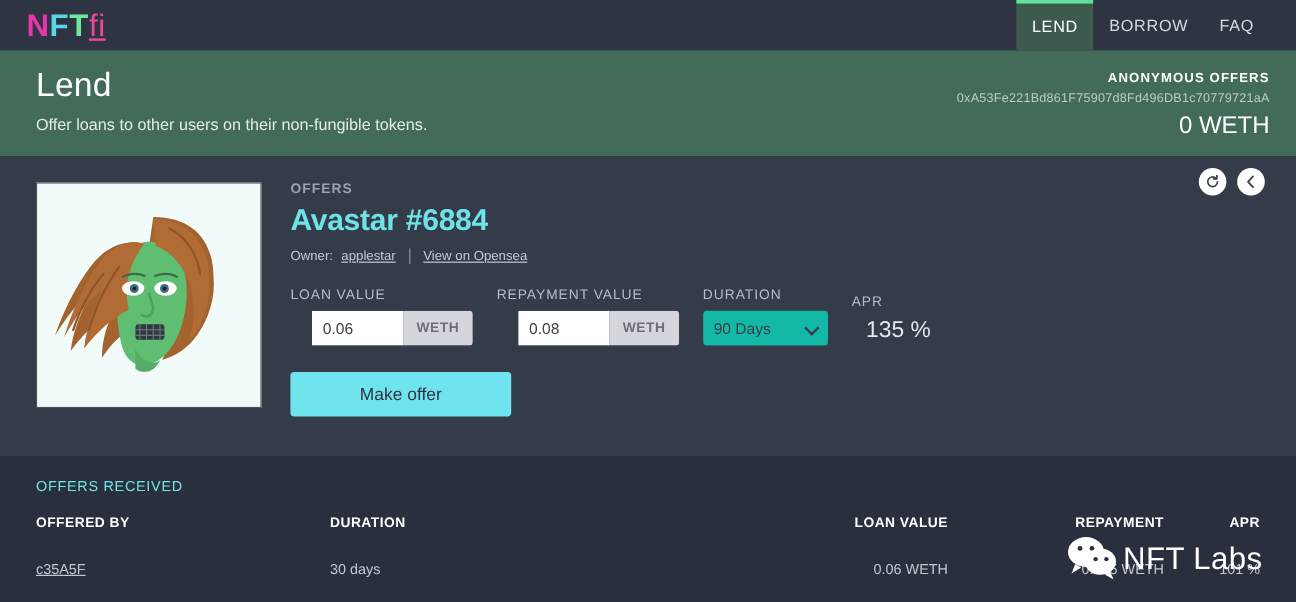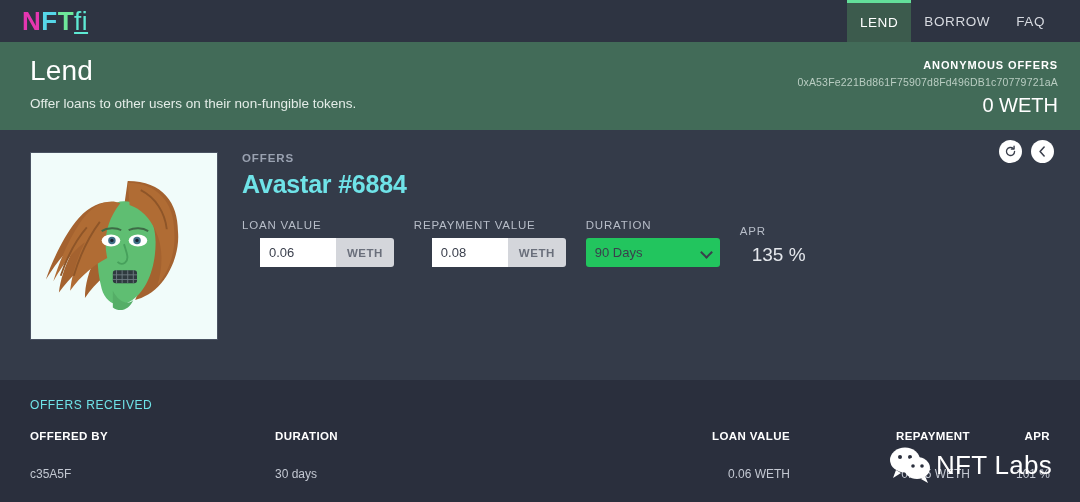--- a/index.html
+++ b/index.html
@@ -20,21 +20,21 @@
   }
   .brand {
     display: flex; align-items: center;
     padding-left: 22px;
     font-size: 26px; font-weight: 700;
     letter-spacing: 0.5px;
   }
   .brand .l-n { color: #e536b0; }
   .brand .l-f { color: #56d7e8; }
   .brand .l-t { color: #6ee89a; }
-  .brand .l-fi { color: #5eead4; font-weight: 400; text-decoration: underline; }
+  .brand .l-fi { color: #ec4899; font-weight: 400; text-decoration: underline; }
 
   .nav-links { display: flex; align-items: stretch; padding-right: 22px; }
   .nav-link {
     display: flex; align-items: center;
     padding: 0 13px;
     color: #d7dae0;
     font-size: 13.5px;
     letter-spacing: 0.6px;
     cursor: pointer;
   }
@@ -120,22 +120,22 @@
     background: #ffffff; color: #3a3f4c;
     font-size: 13px; font-family: "Liberation Sans", sans-serif;
     padding: 0 9px; width: 76px; margin-left: 18px;
   }
   .unit {
     background: #d4d6db; color: #6a6f7b;
     font-size: 11.5px; font-weight: 700; letter-spacing: 0.5px;
     display: flex; align-items: center; padding: 0 11px;
   }
   .select-wrap {
-    position: relative; width: 134px; height: 29px;
-    background: #22c55e; border-radius: 3px; text-decoration: underline;
+    position: relative; width: 104px; height: 29px;
+    background: #14b8a6; border-radius: 3px; text-decoration: underline;
   }
   .select-wrap select {
     appearance: none; -webkit-appearance: none;
     width: 100%; height: 100%;
     border: none; outline: none; background: transparent;
     font-size: 13px; color: #3a3f4c;
     font-family: "Liberation Sans", sans-serif;
     padding: 0 26px 0 9px; cursor: pointer;
   }
   .select-wrap .chev {
@@ -181,21 +181,21 @@
   }
   .offers-table { width: 100%; border-collapse: collapse; margin-top: 18px; }
   .offers-table th {
     font-size: 11.5px; color: #ffffff; font-weight: 700; letter-spacing: 0.4px;
     text-align: left; padding-bottom: 25px;
   }
   .offers-table td {
     font-size: 12px; color: #c3c8d2;
   }
   .offers-table th.right, .offers-table td.right { text-align: right; }
-  .offers-table a { color: #c3c8d2; cursor: pointer; margin-top: 45px; }
+  .offers-table a { color: #c3c8d2; text-decoration: underline; cursor: pointer; margin-top: 45px; }
   .col-by    { width: 245px; }
   .col-dur   { width: 340px; }
   .col-loan  { width: 175px; }
   .col-repay { width: 180px; }
 
   .watermark {
     position: absolute; right: 28px; bottom: 18px;
     display: flex; align-items: center; gap: 2px;
     pointer-events: none;
   }
@@ -277,20 +277,26 @@
       <rect x="88" y="126" width="26" height="14" rx="3" fill="#2f3a3f"></rect>
       <path d="M92 126 L92 140 M98 126 L98 140 M104 126 L104 140 M110 126 L110 140" stroke="#6c7a80" stroke-width="1"></path>
       <path d="M88 131 L114 131 M88 136 L114 136" stroke="#6c7a80" stroke-width="1"></path>
     </svg>
   </div>
 
   <div class="detail">
     <div class="collection">OFFERS</div>
     <div class="asset-title">Avastar #6884</div>
 
+    <div class="owner-row">
+      <span>Owner:</span>
+      <a>applestar</a>
+      <span class="owner-divider"></span>
+      <a>View on Opensea</a>
+    </div>
 
     <div class="form-row">
 
       <div>
         <div class="field-label">LOAN VALUE</div>
         <div class="input-group">
           <input type="text" value="0.06" style="">
           <span class="unit">WETH</span>
         </div>
       </div>
@@ -313,20 +319,21 @@
         </div>
       </div>
 
       <div class="apr-block">
         <div class="field-label">APR</div>
         <div class="apr-value">135 %</div>
       </div>
 
     </div>
 
+    <button class="make-offer">Make offer</button>
   </div>
 
   <div class="round-btns">
     <div class="round-btn">
       <svg width="13" height="13" viewBox="0 0 16 16">
         <path d="M13 8a5 5 0 1 1-1.6-3.7" fill="none" stroke="#3a3f4c" stroke-width="1.7" stroke-linecap="round"></path>
         <path d="M12.4 1.6 L12.4 5.0 L9.0 5.0" fill="none" stroke="#3a3f4c" stroke-width="1.7" stroke-linecap="round" stroke-linejoin="round"></path>
       </svg>
     </div>
     <div class="round-btn">

